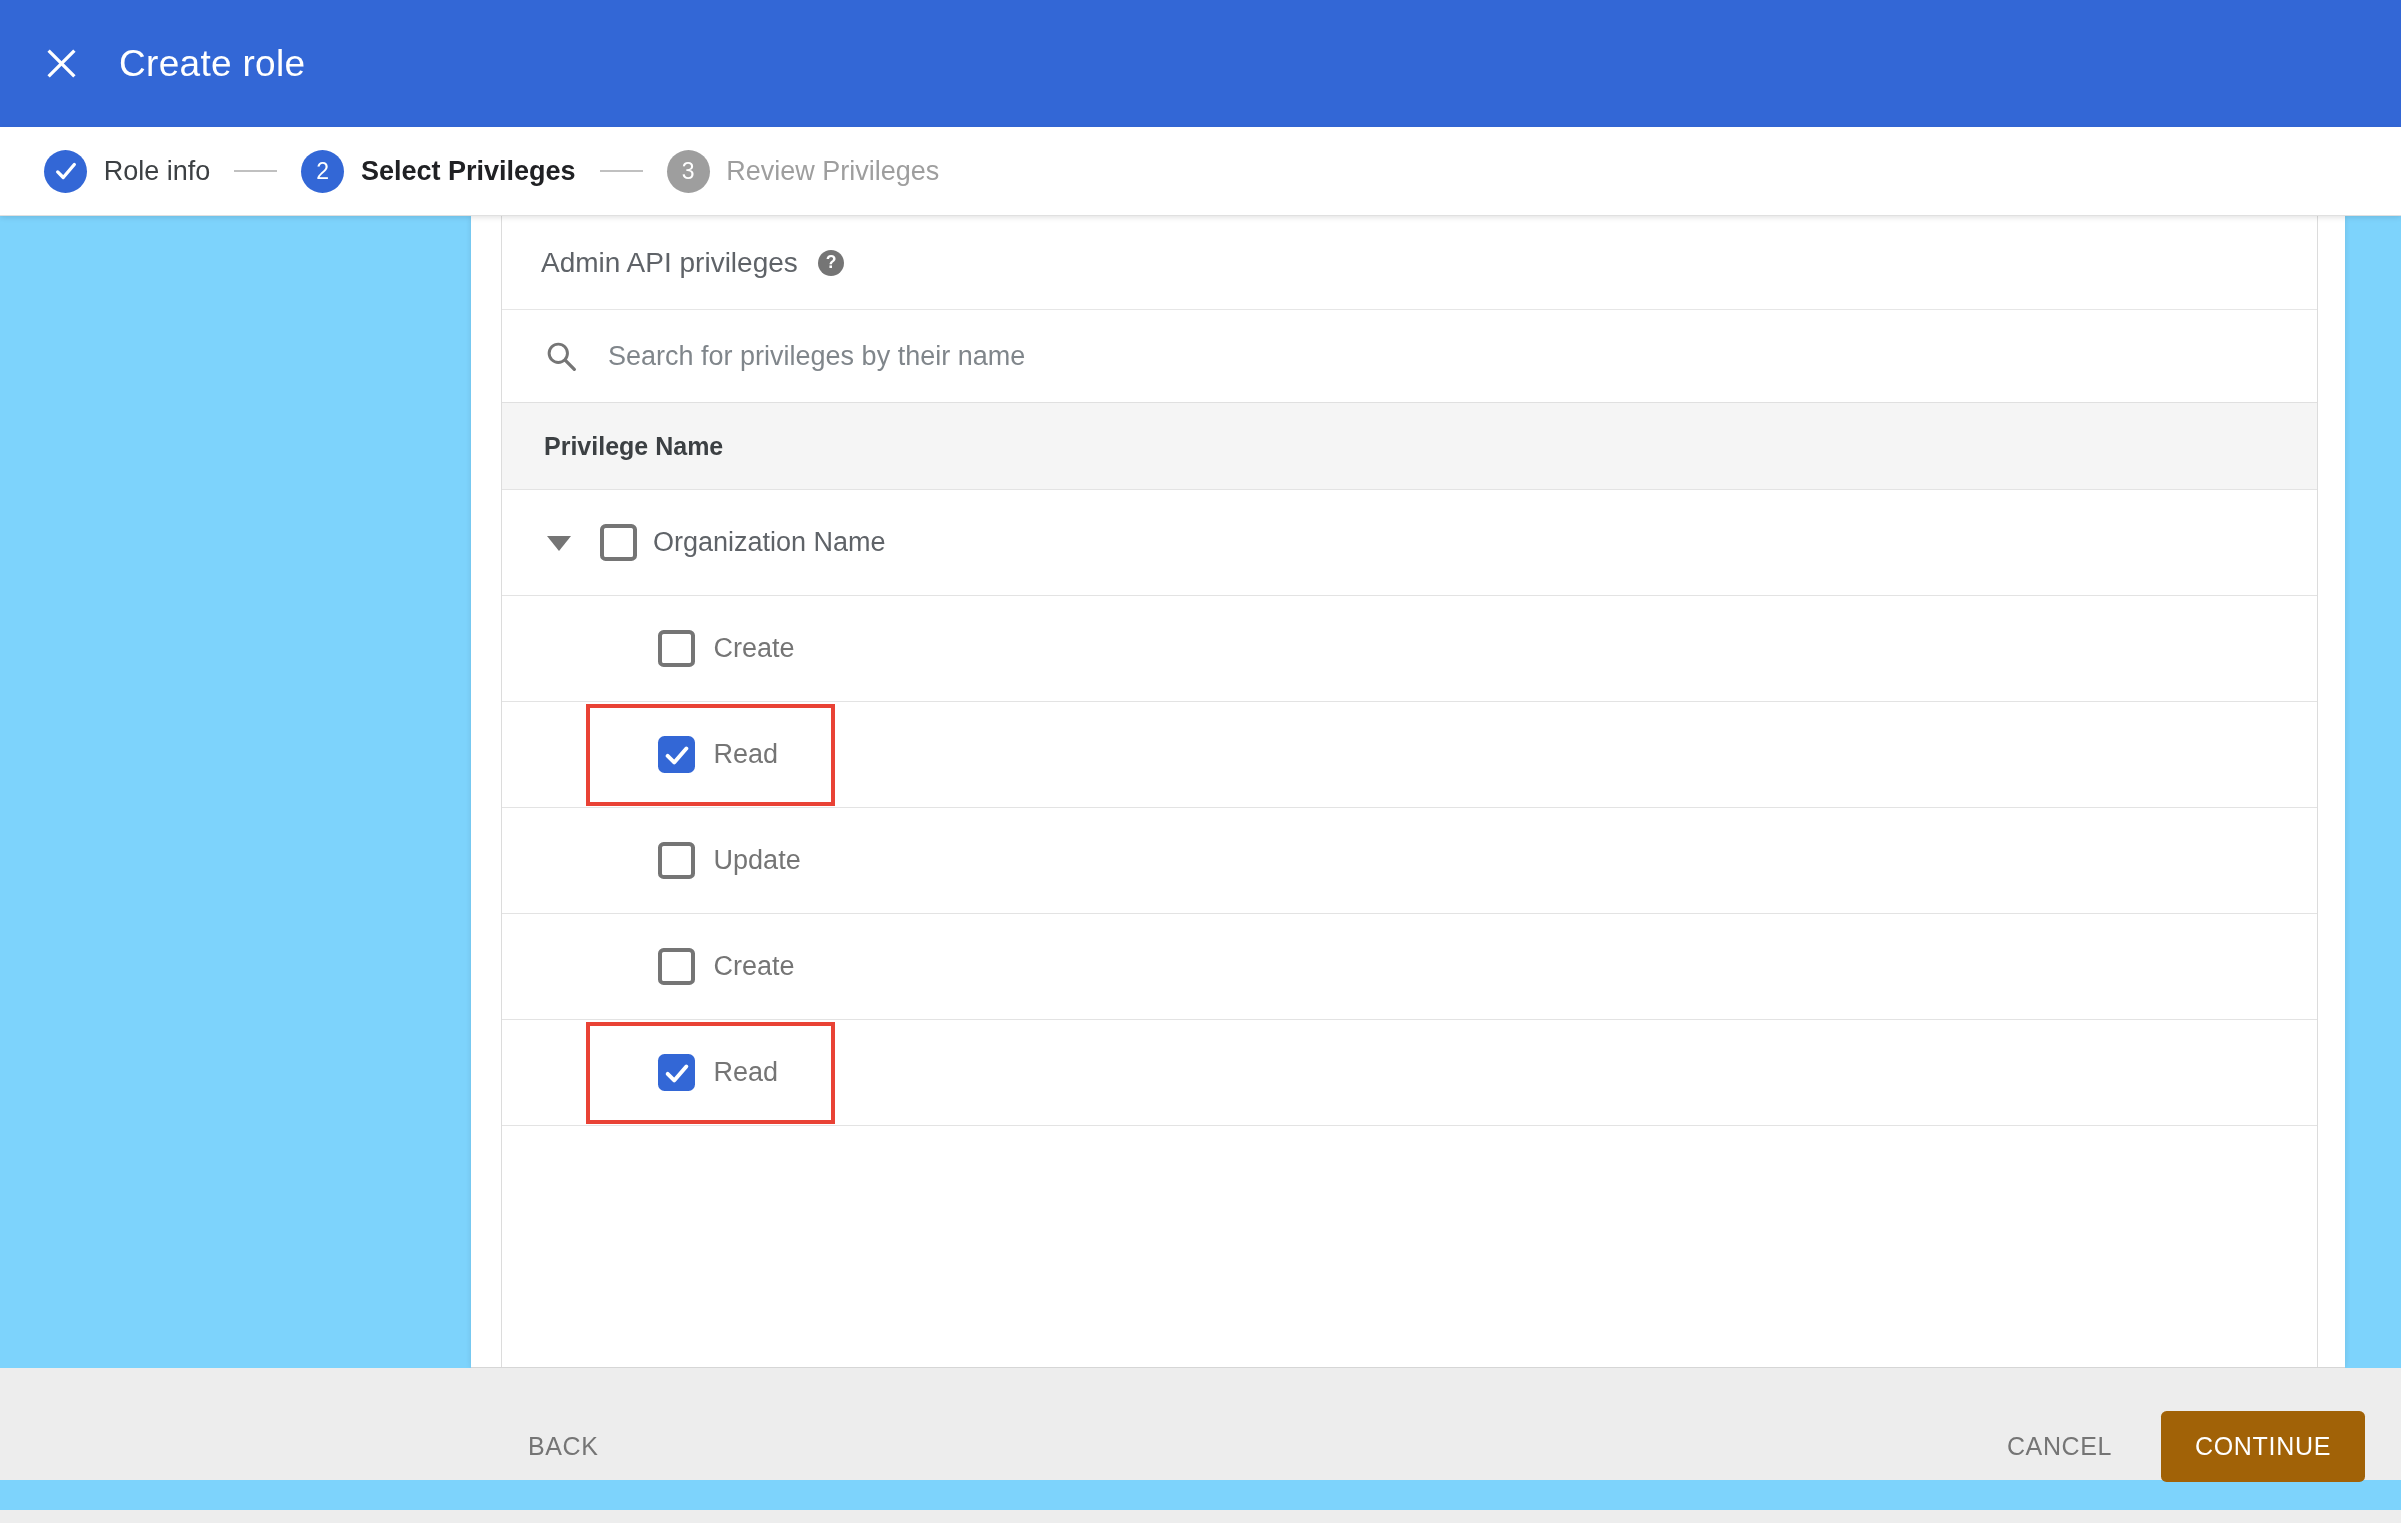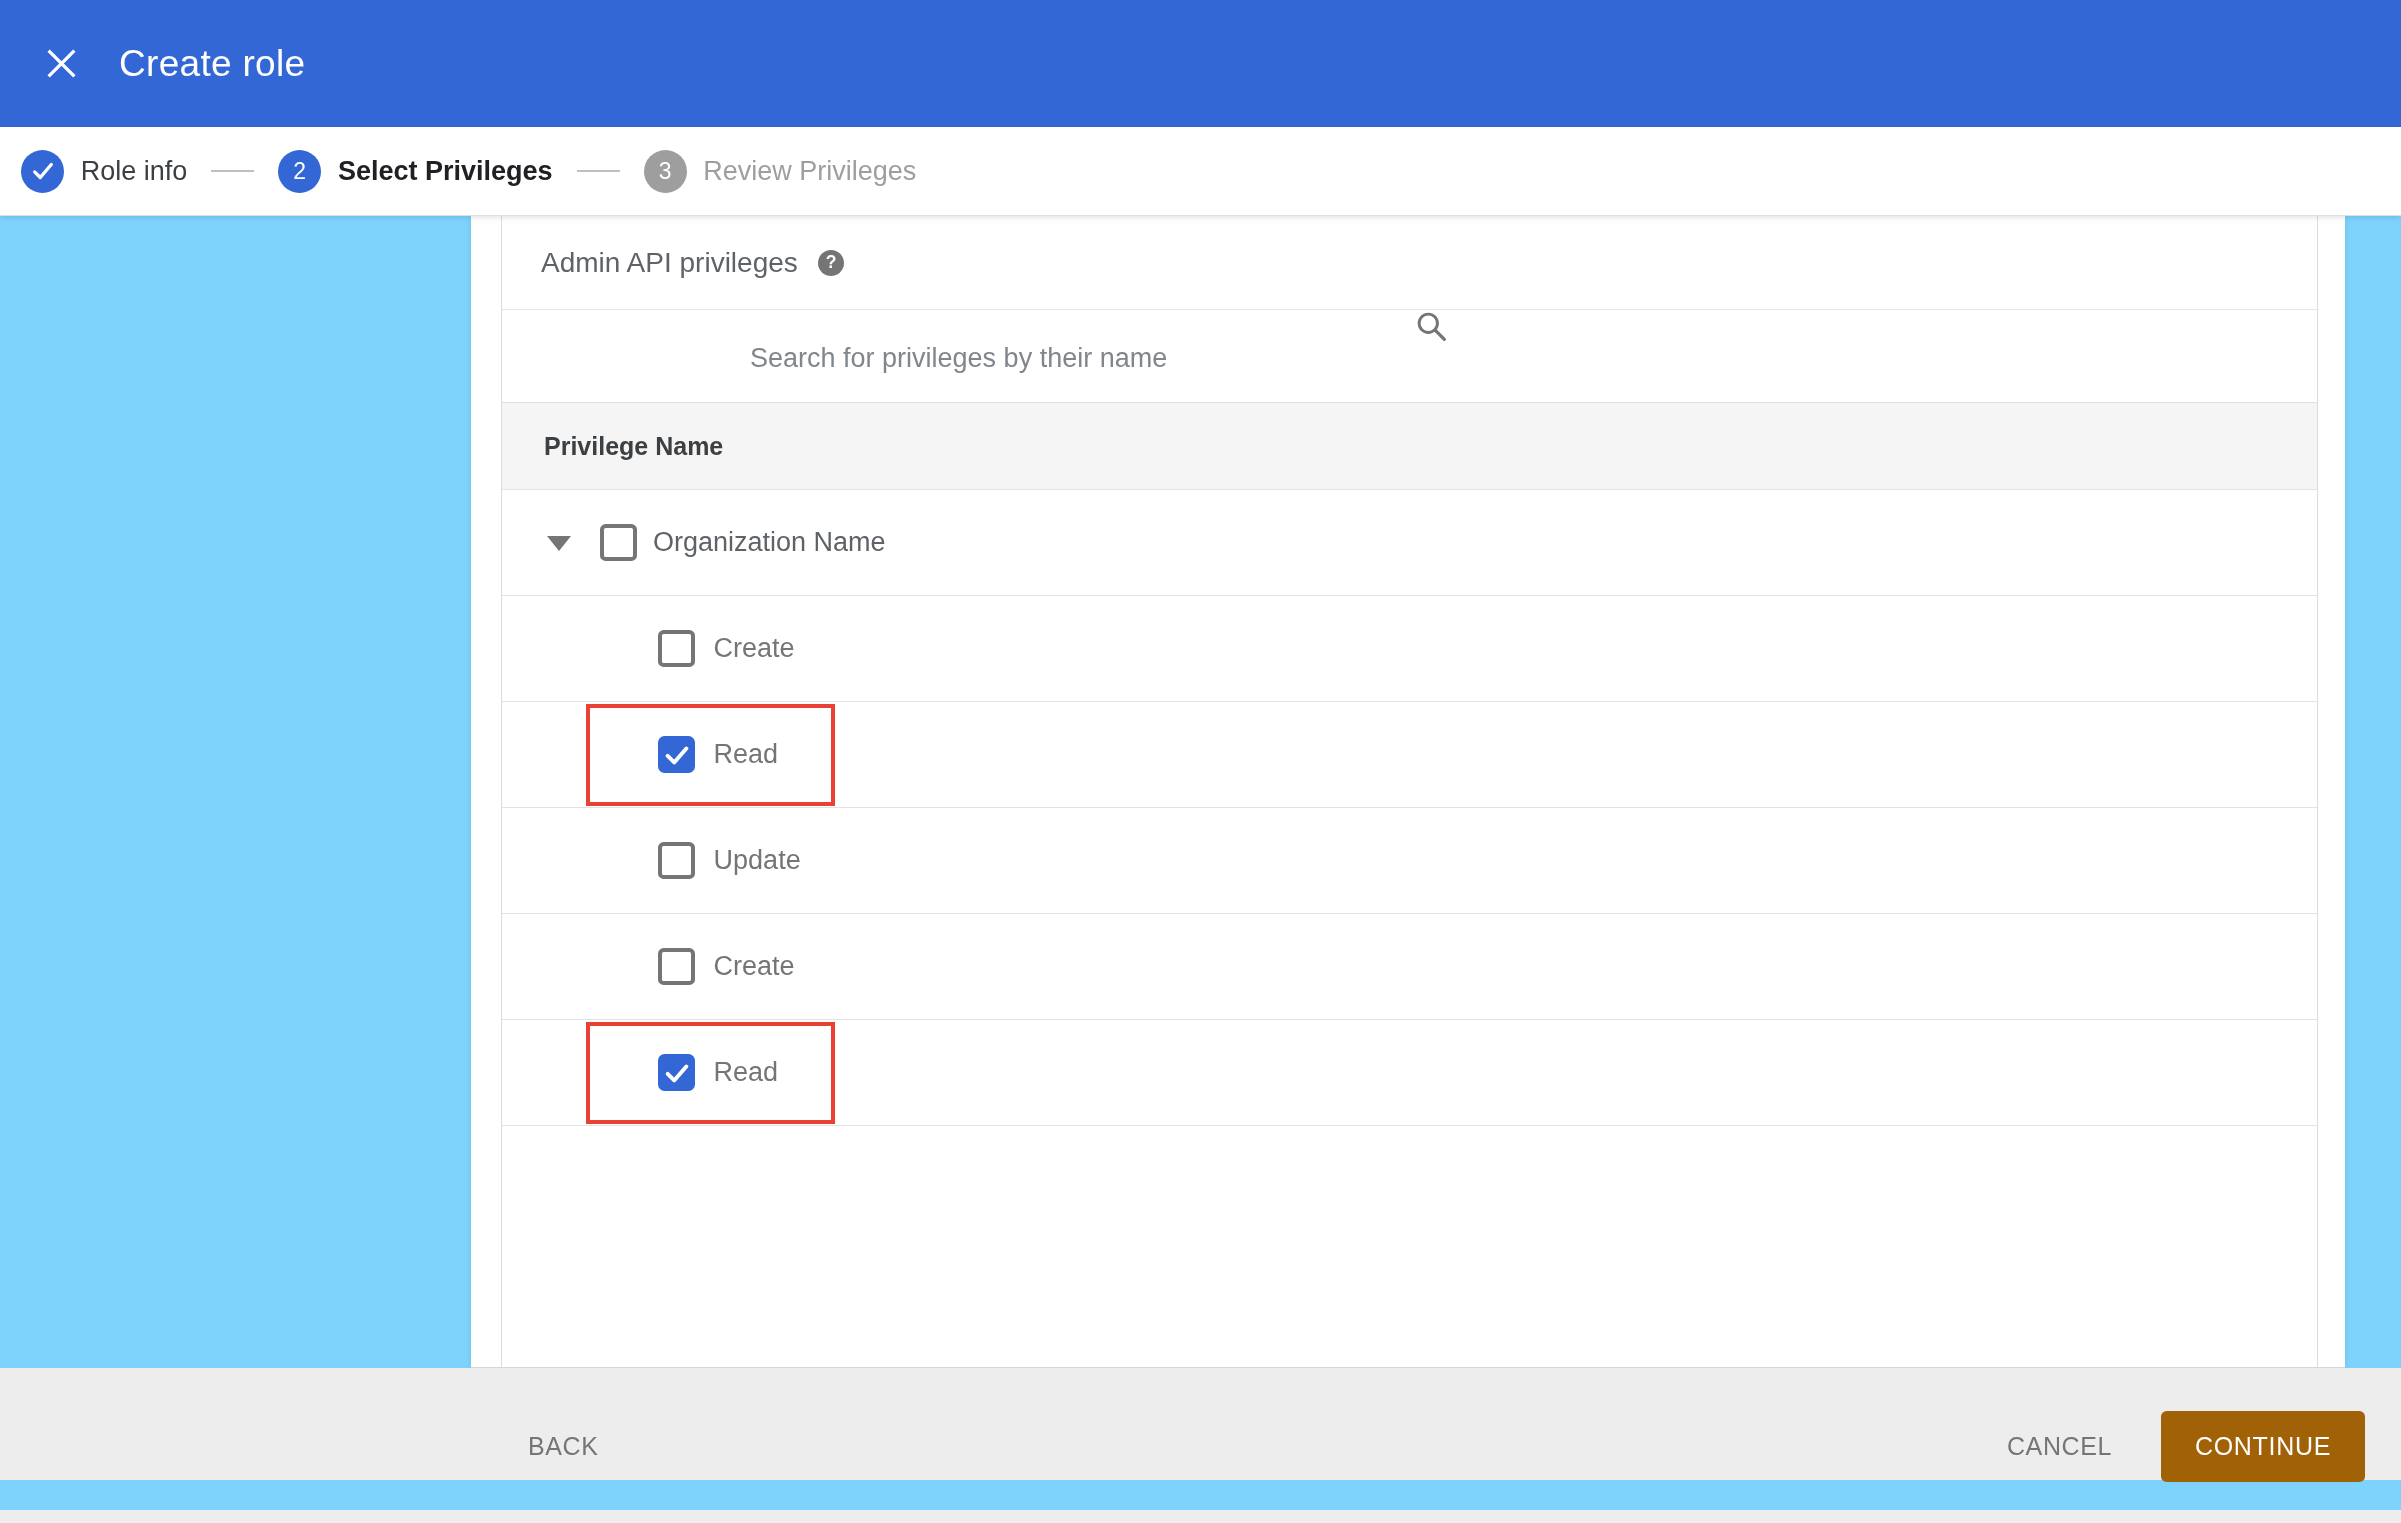--- a/index.html
+++ b/index.html
@@ -11,21 +11,21 @@
     position:absolute; left:0; top:0; width:2401px; height:127px;
     background:#3367d6; display:flex; align-items:center; padding-left:41px;
   }
   .close-btn { width:41px; height:41px; display:flex; align-items:center; justify-content:center; cursor:pointer; }
   .appbar-title { color:#ffffff; font-size:37px; font-weight:400; margin-left:37px; letter-spacing:0.3px; }
 
   
   .stepper {
     position:absolute; left:0; top:127px; width:2401px; height:89px; background:#ffffff;
     border-bottom:0.9px solid #e0e0e0; box-shadow:0 1.9px 5.6px rgba(0,0,0,0.12);
-    display:flex; align-items:center; padding-left:21px; z-index:5;
+    display:flex; align-items:center; padding-left:44px; z-index:5;
   }
   .step { display:flex; align-items:center; }
   .dot {
     width:43px; height:43px; border-radius:50%; display:flex; align-items:center; justify-content:center;
     color:#fff; font-size:23px; flex:none;
   }
   .dot.done, .dot.active { background:#3367d6; }
   .dot.future { background:#9e9e9e; }
   .step-label { margin-left:16.7px; font-size:27px; }
   .step-label.s1 { color:#3c4043; font-weight:500; }
@@ -43,21 +43,21 @@
     border-left:1.9px solid #dcdcdc; border-right:1.9px solid #dcdcdc; }
 
   .section-head { height:93px; display:flex; align-items:center; padding-left:39px; }
   .section-title { font-size:28px; font-weight:500; color:#5f6368; }
   .help-icon {
     width:26px; height:26px; border-radius:50%; background:#757575; color:#ffffff;
     font-size:17.6px; font-weight:700; display:flex; align-items:center; justify-content:center;
     margin-left:20.4px; cursor:pointer;
   }
 
-  .search-row { height:93px; border-top:1.9px solid #e6e6e6; display:flex; align-items:center; padding-left:43px;flex-direction:column; }
+  .search-row { height:93px; border-top:1.9px solid #e6e6e6; display:flex; align-items:center; padding-left:43px; }
   .search-input { border:none; outline:none; margin-left:30px; font-size:27px; color:#3c4043; width:1392px;
     font-family:"Liberation Sans", sans-serif; background:transparent; }
   .search-input::placeholder { color:#80868b; opacity:1; }
 
   .thead { height:87px; background:#f5f5f5; border-top:1.9px solid #e0e0e0;
     display:flex; align-items:center; padding-left:42px; }
   .thead-label { font-size:25px; font-weight:700; color:#3c4043; }
 
   .row { height:106px; border-top:1.9px solid #e3e3e3; position:relative; display:flex; align-items:center; }
   .row.partial { height:31px; }

